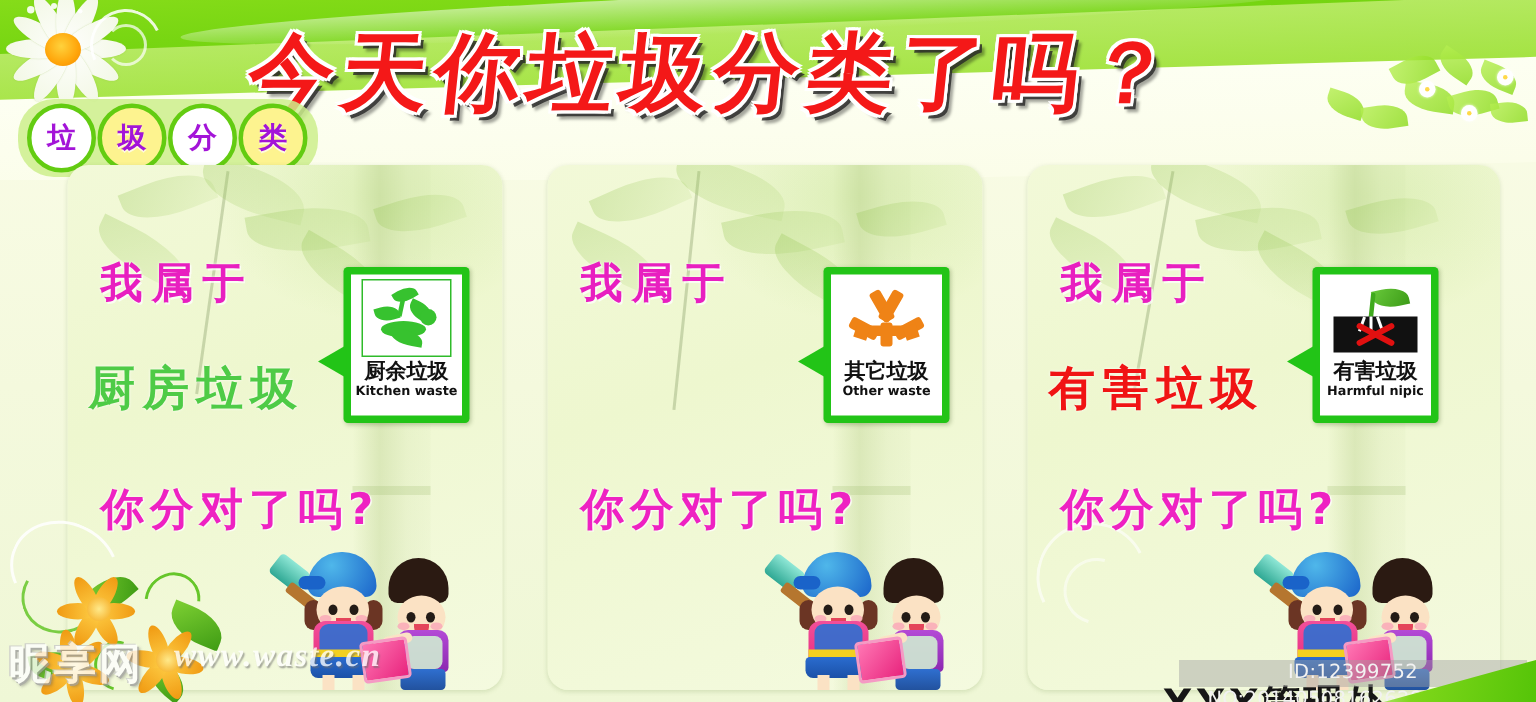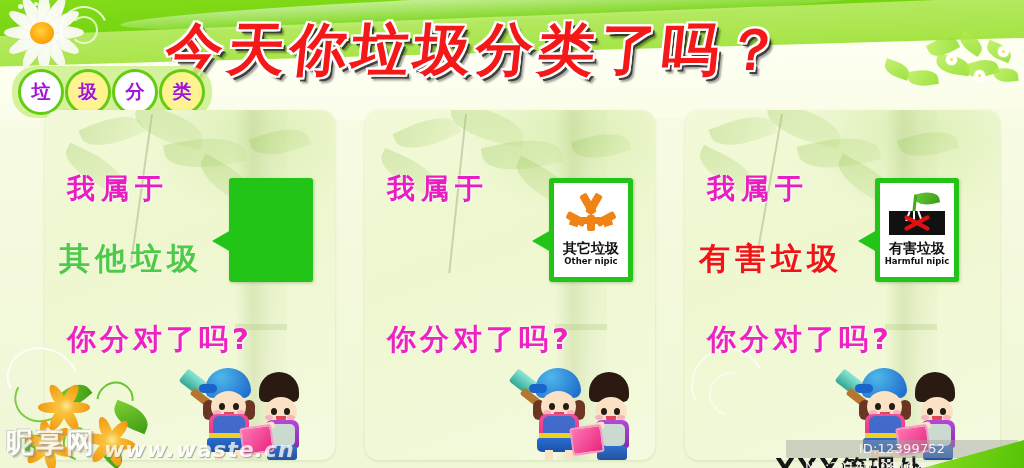--- a/index.html
+++ b/index.html
@@ -197,22 +197,22 @@
   .lcore{position:absolute;left:18px;top:16px;width:16px;height:16px;
     background:radial-gradient(circle,#ffe98a,#f5a81a);border-radius:50%;}
   .gleaf{position:absolute;border-radius:0 70% 0 70%;
     background:linear-gradient(135deg,#7ed033,#3f9c14);}
   .curl{position:absolute;border:2px solid #66c62a;border-radius:50%;
     border-right-color:transparent;border-top-color:transparent;}
   .wcurl{position:absolute;border:2px solid rgba(255,255,255,.85);border-radius:50%;
     border-right-color:transparent;border-bottom-color:transparent;}
 
   
-  .wm-left{position:absolute;left:6px;bottom:6px;display:flex;align-items:flex-end;gap:8px;
-    opacity:.78;}
+  .wm-left{position:absolute;left:6px;bottom:6px;display:flex;align-items:flex-start;gap:20px;
+    opacity:.78;font-family:Liberation Serif, serif;}
   .wm-cn{font-size:28px;font-weight:bold;color:#ffffff;letter-spacing:2px;
     text-shadow:1px 1px 0 #9a9a9a,-1px -1px 0 #c8c8c8,2px 2px 2px rgba(90,90,90,.5);}
   .wm-url{font-size:22px;font-weight:bold;font-style:italic;color:#ffffff;
     letter-spacing:1px;text-shadow:1px 1px 1px rgba(110,110,110,.75);}
   .wm-id{position:absolute;left:786px;top:440px;width:232px;height:18px;
     background:rgba(160,160,160,.45);color:#f2f2f2;font-size:13px;line-height:18px;
     text-align:center;letter-spacing:.2px;}
   .footer-org{position:absolute;left:775px;top:452px;font-size:26px;font-weight:bold;
     color:#161616;letter-spacing:2px;}
   .corner-green{position:absolute;right:0;bottom:0;width:130px;height:28px;
@@ -283,25 +283,42 @@
     </div>
     <div class="branch" style="left:106px;top:4px;width:2px;height:150px;transform:rotate(8deg);"></div>
     <div class="bleaf" style="left:36px;top:8px;width:62px;height:26px;transform:rotate(-22deg);"></div>
     <div class="bleaf" style="left:88px;top:2px;width:72px;height:30px;transform:rotate(14deg);"></div>
     <div class="bleaf" style="left:120px;top:28px;width:80px;height:30px;transform:rotate(-10deg);"></div>
     <div class="bleaf" style="left:16px;top:46px;width:68px;height:26px;transform:rotate(26deg);"></div>
     <div class="bleaf" style="left:150px;top:58px;width:66px;height:26px;transform:rotate(30deg);"></div>
     <div class="bleaf" style="left:206px;top:20px;width:58px;height:24px;transform:rotate(-18deg);"></div>
 
     <div class="t-mine">我属于</div>
-    <div class="t-kind" style="color:#4ecb46">其他垃圾</div>
+    <div class="t-kind" style="color:#4ecb46">厨房垃圾</div>
     <div class="t-ask">你分对了吗?</div>
 
     <div class="sign" style="left:184px;top:68px;">
       <div class="pointer"></div>
+      <div class="sign-inner">
+        <div class="sign-pic">
+          <div class="framebox">
+            <div class="ic-kitchen">
+              <i class="leafshape" style="left:14px;top:0;width:16px;height:9px;transform:rotate(-30deg);"></i>
+              <i style="left:18px;top:7px;width:3px;height:12px;transform:rotate(12deg);"></i>
+              <i class="leafshape" style="left:24px;top:10px;width:17px;height:11px;transform:rotate(26deg);"></i>
+              <i class="leafshape" style="left:2px;top:12px;width:16px;height:10px;transform:rotate(-16deg);"></i>
+              <i style="left:6px;top:22px;width:30px;height:11px;border-radius:50%;"></i>
+              <i style="left:32px;top:14px;width:11px;height:11px;border-radius:50%;"></i>
+              <i class="leafshape" style="left:12px;top:28px;width:22px;height:10px;transform:rotate(10deg);"></i>
+            </div>
+          </div>
+        </div>
+        <div class="sign-cn">厨余垃圾</div>
+        <div class="sign-en">Kitchen waste</div>
+      </div>
     </div>
 
     <div class="kids" style="left:152px;">
       <div class="k-girl">
         <div class="g-brush"></div>
           <div class="g-broom"></div>
         <div class="g-hair"></div>
           <div class="g-hair2"></div>
         <div class="g-hat"></div>
         <div class="g-face">
@@ -363,21 +380,21 @@
             <div class="oa" style="left:20px;top:0px;width:8px;height:22px;transform:rotate(30deg);border-radius:2px;"></div>
             <div class="oa" style="left:2px;top:16px;width:8px;height:20px;transform:rotate(-62deg);border-radius:2px;"></div>
             <div class="oa" style="left:32px;top:16px;width:8px;height:20px;transform:rotate(62deg);border-radius:2px;"></div>
             <div class="oa" style="left:4px;top:24px;width:34px;height:7px;border-radius:2px;"></div>
             <div class="oa" style="left:17px;top:22px;width:8px;height:16px;border-radius:2px;"></div>
             <div class="oa" style="left:0px;top:24px;width:9px;height:9px;transform:rotate(18deg);"></div>
             <div class="oa" style="left:33px;top:24px;width:9px;height:9px;transform:rotate(-18deg);"></div>
           </div>
         </div>
         <div class="sign-cn">其它垃圾</div>
-        <div class="sign-en">Other nipic</div>
+        <div class="sign-en">Other waste</div>
       </div>
     </div>
 
     <div class="kids" style="left:162px;">
       <div class="k-girl">
         <div class="g-brush"></div>
           <div class="g-broom"></div>
         <div class="g-hair"></div>
           <div class="g-hair2"></div>
         <div class="g-hat"></div>

